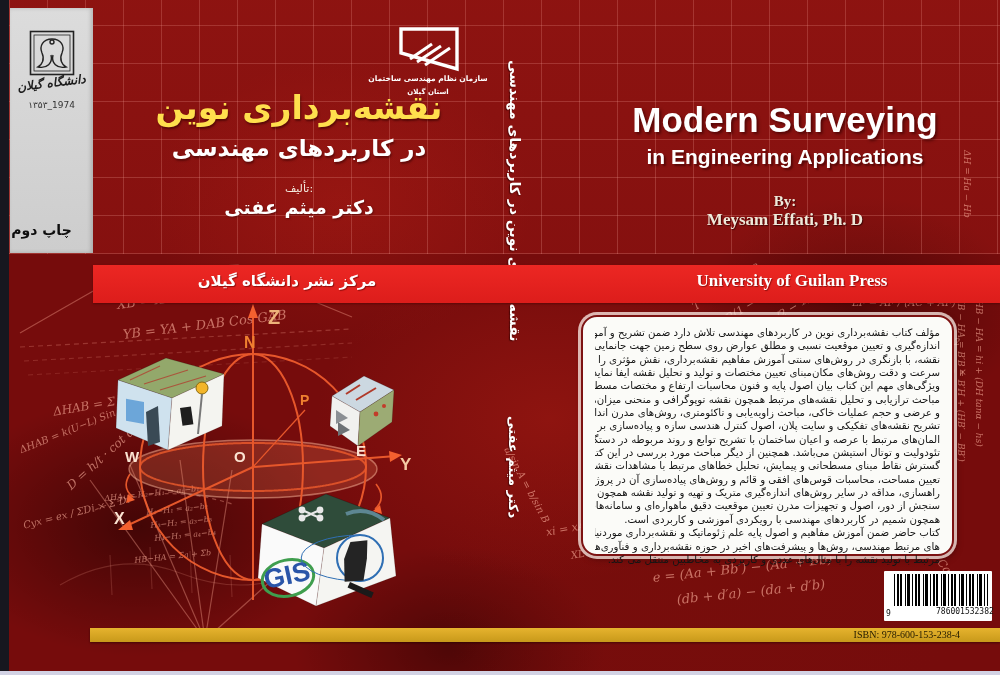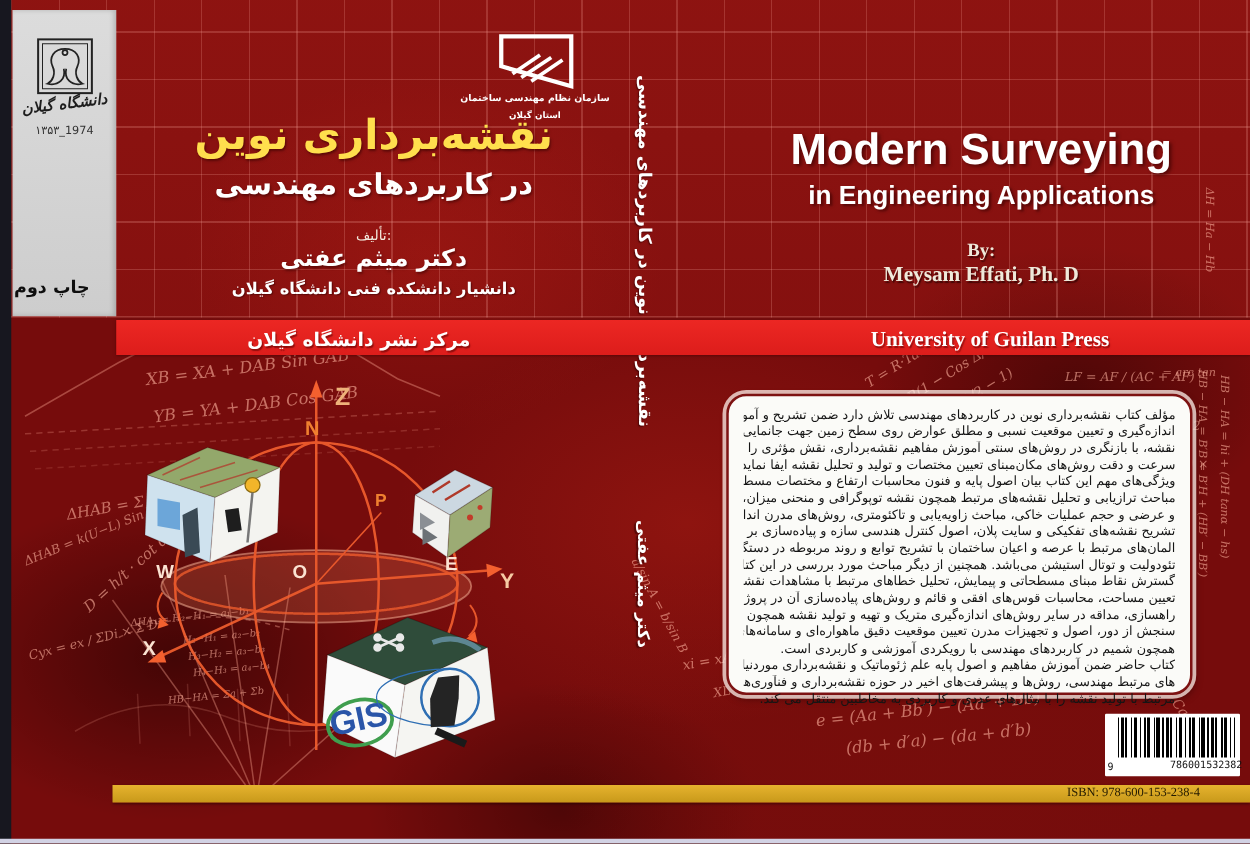--- a/index.html
+++ b/index.html
@@ -23,21 +23,21 @@
   .edge-left{left:0;top:0;width:9px;height:675px;background:#17171f;}
   .edge-bottom{left:0;top:671px;width:1000px;height:4px;background:#d2d2e4;}
   
   .gray-strip{left:10px;top:8px;width:83px;height:245px;
     background:linear-gradient(180deg,#dcdcdc,#cdcdcd);box-shadow:inset -2px 0 4px rgba(0,0,0,.18);}
   .uni-name{left:0;top:68px;width:83px;text-align:center;font-size:12px;font-weight:bold;font-style:italic;
     color:#1d1d1d;transform:rotate(-7deg);}
   .uni-years{left:0;top:92px;width:83px;text-align:center;font-size:9px;color:#333;letter-spacing:1px;}
   .edition{left:0;top:214px;width:63px;text-align:center;font-size:14px;font-weight:bold;color:#0e0e0e;}
   
-  .band{left:93px;top:256px;width:907px;height:28px;background:linear-gradient(180deg,#ec2723,#dd1d1b);
+  .band{left:93px;top:265px;width:907px;height:38px;background:linear-gradient(180deg,#ec2723,#dd1d1b);
     box-shadow:0 1px 2px rgba(60,0,0,.5);}
   .band-fa{position:absolute;left:0;top:7px;width:388px;text-align:center;color:#fff;
     font-size:15px;font-weight:bold;text-shadow:1px 1px 1px rgba(90,0,0,.6);}
   .band-en{position:absolute;left:534px;top:6px;width:330px;text-align:center;color:#fff;
     font-family:Liberation Serif, serif;font-size:17px;font-weight:bold;text-shadow:1px 1px 1px rgba(90,0,0,.6);}
   
   .fa-title{left:110px;top:88px;width:378px;text-align:center;font-size:33px;font-weight:bold;
     color:#ffdf4d;text-shadow:1px 2px 2px rgba(50,0,0,.55);}
   .fa-subtitle{left:110px;top:135px;width:378px;text-align:center;font-size:23px;font-weight:bold;
     color:#ffffff;text-shadow:1px 2px 2px rgba(50,0,0,.5);}
@@ -174,21 +174,20 @@
         <path d="M27,39 L52,22"></path>
     </g>
   </svg>
   <div class="abs org1">سازمان نظام مهندسی ساختمان</div>
   <div class="abs org2">استان گیلان</div>
 
   <div class="abs fa-title">نقشه‌برداری نوین</div>
   <div class="abs fa-subtitle">در کاربردهای مهندسی</div>
   <div class="abs fa-byline">تألیف:</div>
   <div class="abs fa-author">دکتر میثم عفتی</div>
-  <div class="abs fa-affil">دانشیار دانشکده فنی دانشگاه گیلان</div>
 
   <div class="abs en-title">Modern Surveying</div>
   <div class="abs en-subtitle">in Engineering Applications</div>
   <div class="abs en-by">By:</div>
   <div class="abs en-author">Meysam Effati, Ph. D</div>
 
   <div class="abs spine-title">نقشه‌برداری نوین در کاربردهای مهندسی</div>
   <div class="abs spine-author">دکتر میثم عفتی</div>
 
   <div class="abs band">

